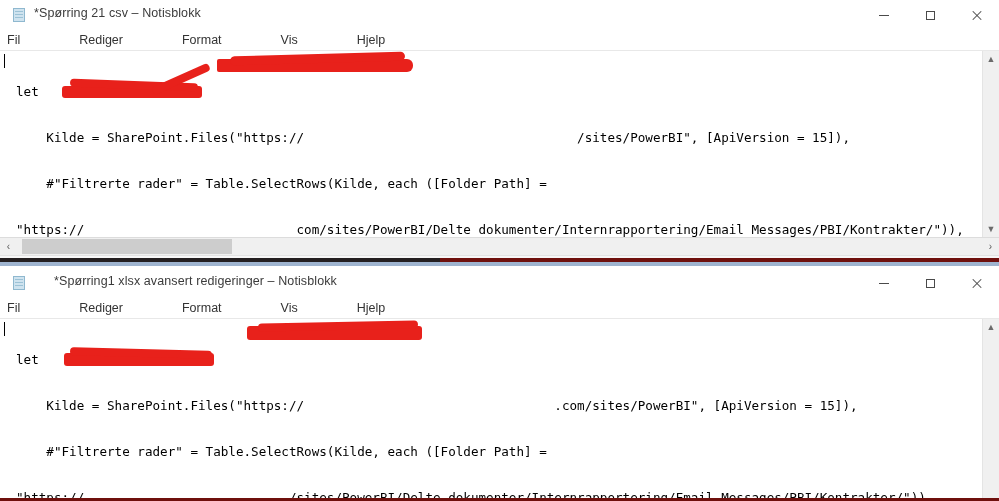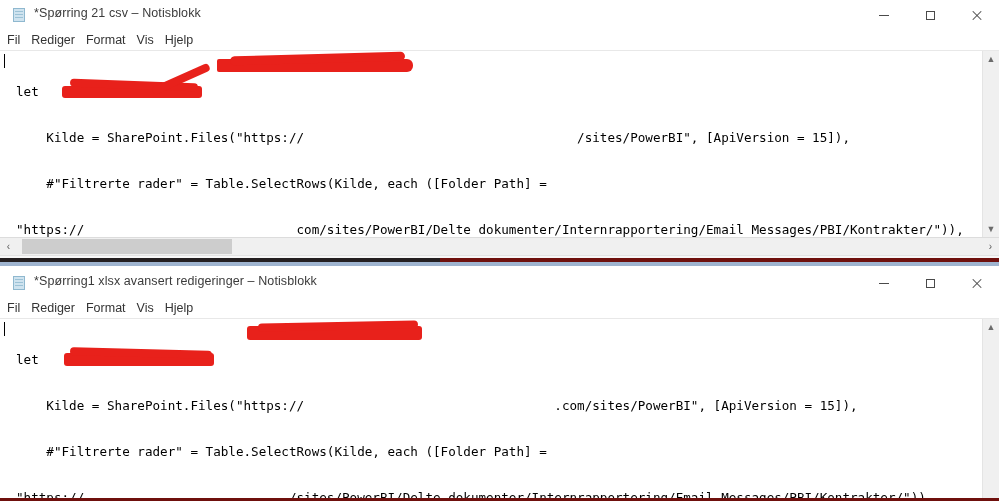--- a/index.html
+++ b/index.html
@@ -35,21 +35,21 @@
   .wbtn{width:46px;height:30px;display:flex;align-items:center;justify-content:center;
     color:#4a4a4a;font-size:11px;line-height:1;}
   .wbtn.min i{display:block;width:10px;height:1px;background:#4a4a4a;}
   .wbtn.max i{display:block;width:9px;height:9px;border:1px solid #4a4a4a;box-sizing:border-box;}
   .wbtn.close i{display:block;width:11px;height:11px;position:relative;}
   .wbtn.close i:before,.wbtn.close i:after{content:"";position:absolute;left:0;top:5px;width:12px;height:1px;background:#4a4a4a;}
   .wbtn.close i:before{transform:rotate(45deg);}
   .wbtn.close i:after{transform:rotate(-45deg);}
 
   
-  .menubar{position:relative;height:20px;background:#ffffff;padding-left:7px;display:flex;align-items:center;}
+  .menubar{position:relative;height:20px;background:#ffffff;padding-left:7px;display:flex;align-items:center;gap:48px;}
   .menu-item{font-size:12.5px;color:#333;margin-right:11px;white-space:nowrap;}
 
   
   .edit{position:relative;background:#ffffff;overflow:hidden;}
   .npwin.w1 .edit{height:186px;border-top:1px solid #e8e8e8;}
   .npwin.w2 .edit{height:183px;border-top:1px solid #e8e8e8;}
   .code{position:relative;font-family:"DejaVu Sans Mono","Liberation Mono",monospace;
     font-size:12.6px;line-height:15.35px;color:#000;white-space:pre;padding:2px 0 0 4px;}
   .code .ln{display:block;height:15.35px;margin-left:12px;}
   .caret{position:absolute;left:4px;top:3px;width:1px;height:14px;background:#000;}
@@ -155,21 +155,21 @@
     <div class="line"></div>
       <div class="line2"></div>
   </div>
 
   <div class="npwin w2">
 
     <div class="titlebar">
       <div class="tb-icon" style="top:10px;">
           <div class="pg"></div>
         </div>
-      <div class="tb-title" style="top:8px;">*Spørring1 xlsx avansert redigeringer – Notisblokk</div>
+      <div class="tb-title" style="top:8px;margin-left:20px;">*Spørring1 xlsx avansert redigeringer – Notisblokk</div>
       <div class="wbtns" style="top:2px;">
         <div class="wbtn min">
             <i></i>
           </div>
         <div class="wbtn max">
             <i></i>
           </div>
         <div class="wbtn close">
             <i></i>
           </div>

